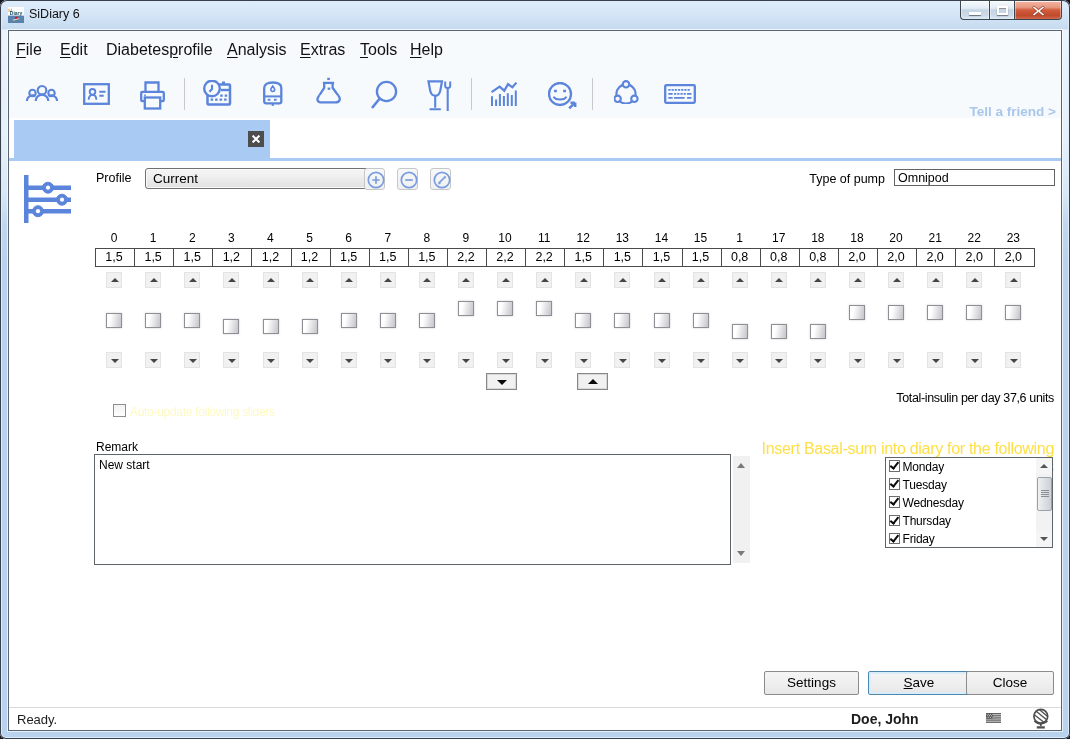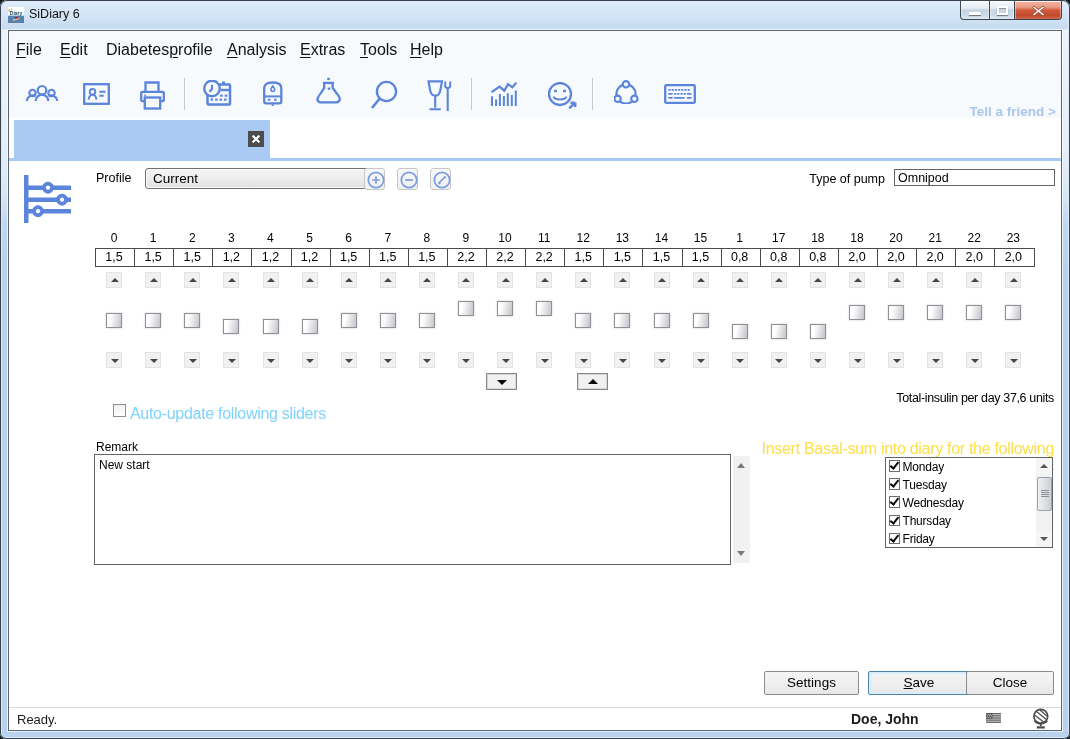--- a/index.html
+++ b/index.html
@@ -80,21 +80,21 @@
   border-left:4.2px solid transparent; border-right:4.2px solid transparent; border-top:4.6px solid #454545; }
 .th { position:absolute; width:16px; height:15px; border:1px solid #8f8f95;
   background:linear-gradient(100deg,#ffffff 25%,#dcdce0 70%,#c3c3c9 100%); box-shadow:0 0 2px rgba(120,120,130,.35); }
 .wbtn { position:absolute; border:1px solid #878787; background:#f1f1f1; box-shadow:inset 0 0 0 1px #d8d8d8; }
 .wbtn i { position:absolute; }
 #totins { position:absolute; left:754px; top:391px; width:300px; text-align:right; font-size:12.5px; letter-spacing:-0.35px; color:#000; }
 
 
 #autocb { position:absolute; left:113px; top:404px; width:13px; height:13px;
   border:1px solid #8e8e8e; background:linear-gradient(#f2f2f2,#fdfdfd); }
-#autolbl { position:absolute; left:130px; top:405px; font-size:16px; letter-spacing:-0.3px; color:#7dd3fc; }
+#autolbl { position:absolute; left:130px; top:405px; font-size:12px; letter-spacing:-0.3px; color:#fef9c3; }
 
 
 #lblremark { position:absolute; left:96px; top:440px; font-size:12px; color:#000; }
 #remark { position:absolute; left:94px; top:453.5px; width:637px; height:111.5px;
   border:1px solid #5e6468; background:#fff; }
 #rsb { position:absolute; left:733px; top:456px; width:16.5px; height:107px; background:#f1f1f1; }
 #remark span { position:absolute; left:4px; top:3px; font-size:12px; }
 .sarr { position:absolute; width:0; height:0; }
 
 

